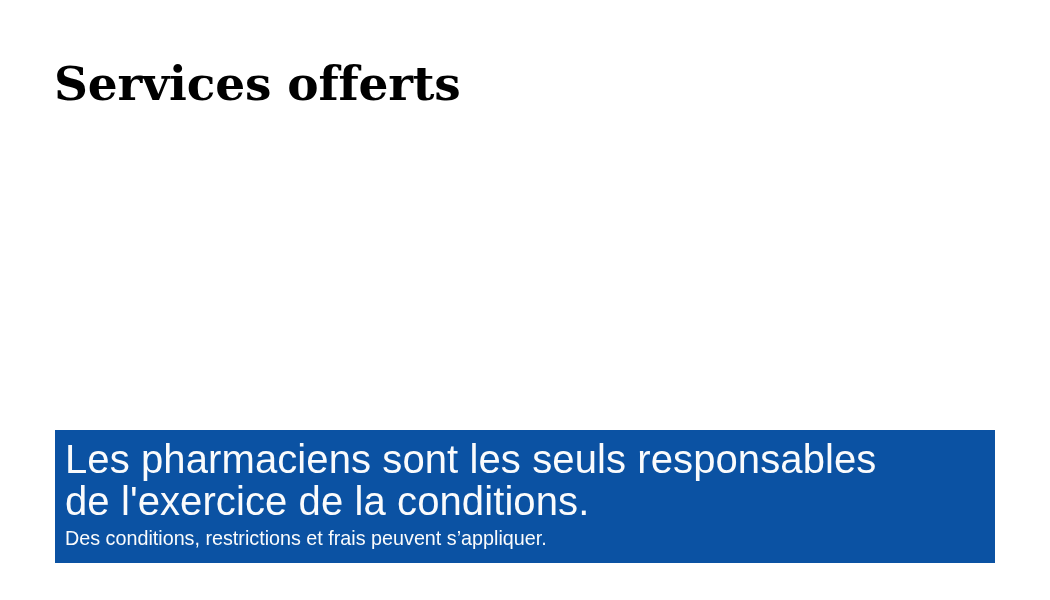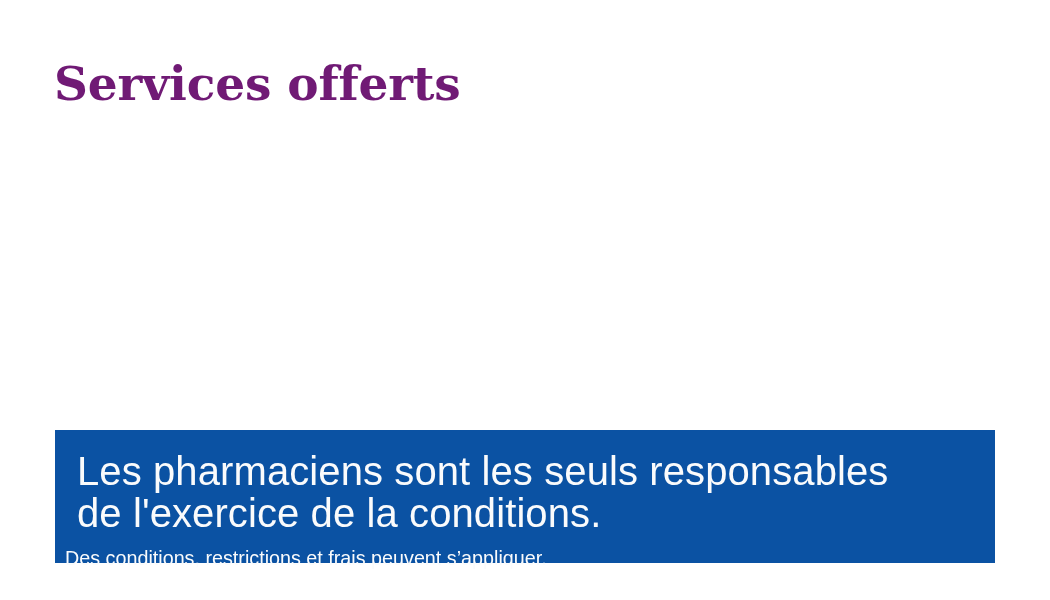--- a/index.html
+++ b/index.html
@@ -22,42 +22,42 @@
   .slide-title {
     position: absolute;
     left: 54px;
     top: 59px;
     margin: 0;
     font-family: "DejaVu Serif", "Liberation Serif", serif;
     font-weight: bold;
     font-size: 47px;
     line-height: 1.06;
     letter-spacing: -0.2px;
-    color: #701a75;
+    color: #000000;
     white-space: nowrap;
   }
   .content-area {
     position: absolute;
     left: 55px;
     top: 130px;
     width: 940px;
     height: 295px;
   }
   .callout-banner {
     position: absolute;
     left: 55px;
     top: 430px;
     width: 940px;
     height: 133px;
     background: #0B52A3;
     box-sizing: border-box;
     padding: 8px 10px 0 10px;
   }
   .callout-main {
-    margin: 12px;
+    margin: 0;
     font-family: "Liberation Sans", sans-serif;
     font-weight: 300;
     font-size: 40px;
     line-height: 42px;
     color: #FAFBFC;
     letter-spacing: 0.1px;
   }
   .callout-main .line {
     display: block;
     white-space: nowrap;

